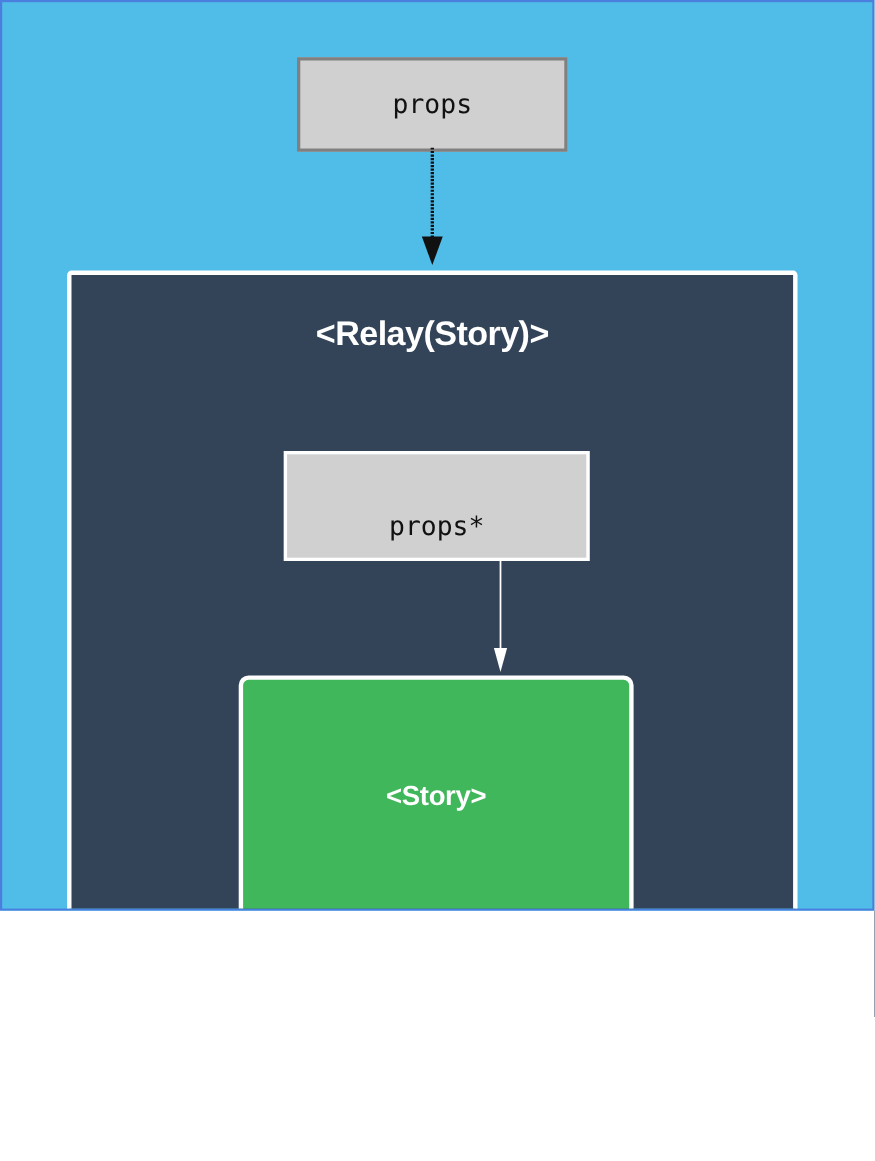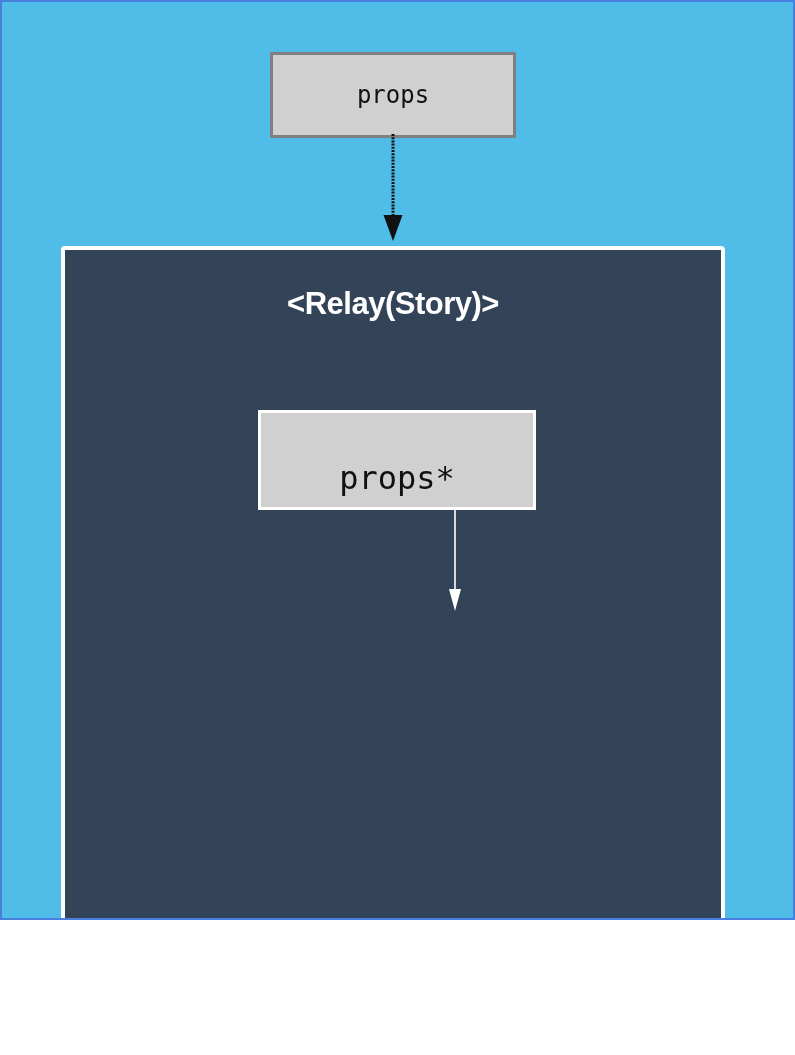--- a/index.html
+++ b/index.html
@@ -8,21 +8,21 @@
     background: #ffffff;
   }
   body {
     font-family: "Liberation Sans", sans-serif;
   }
 
   
   #canvas {
     position: relative;
     width: 795px;
-    height: 920px;
+    height: 828px;
     box-sizing: border-box;
     background: #50bde8;
     border: 2px solid #4a7fe0;
     overflow: hidden;
   }
 
   
   .props-box-outer {
     position: absolute;
     left: 268px;
@@ -86,21 +86,21 @@
     height: 100px;
     box-sizing: border-box;
     background: #d0d0d0;
     border: 3px solid #ffffff;
     display: flex;
     align-items: center;
     justify-content: center;
   }
   .props-box-inner .label {
     font-family: "DejaVu Sans Mono", "Liberation Mono", monospace;
-    font-size: 32px;
+    font-size: 24px;
     color: #111111;
     margin-top: 36px;
   }
 
   
   .arrow-inner {
     position: absolute;
     left: 355px;
     top: 258px;
     width: 70px;
@@ -154,15 +154,18 @@
       <span class="label">props*</span>
     </div>
 
     <div class="arrow-inner">
       <svg width="70" height="110" viewBox="0 0 70 110" xmlns="http://www.w3.org/2000/svg">
         <line x1="35" y1="0" x2="35" y2="86" stroke="#ffffff" stroke-width="1.6"></line>
         <polygon points="35,103 29,81 41,81" fill="#ffffff"></polygon>
       </svg>
     </div>
 
+    <div class="story-box">
+      <span class="label">&lt;Story&gt;</span>
+    </div>
 
   </div>
 </div>
 
 </body></html>

